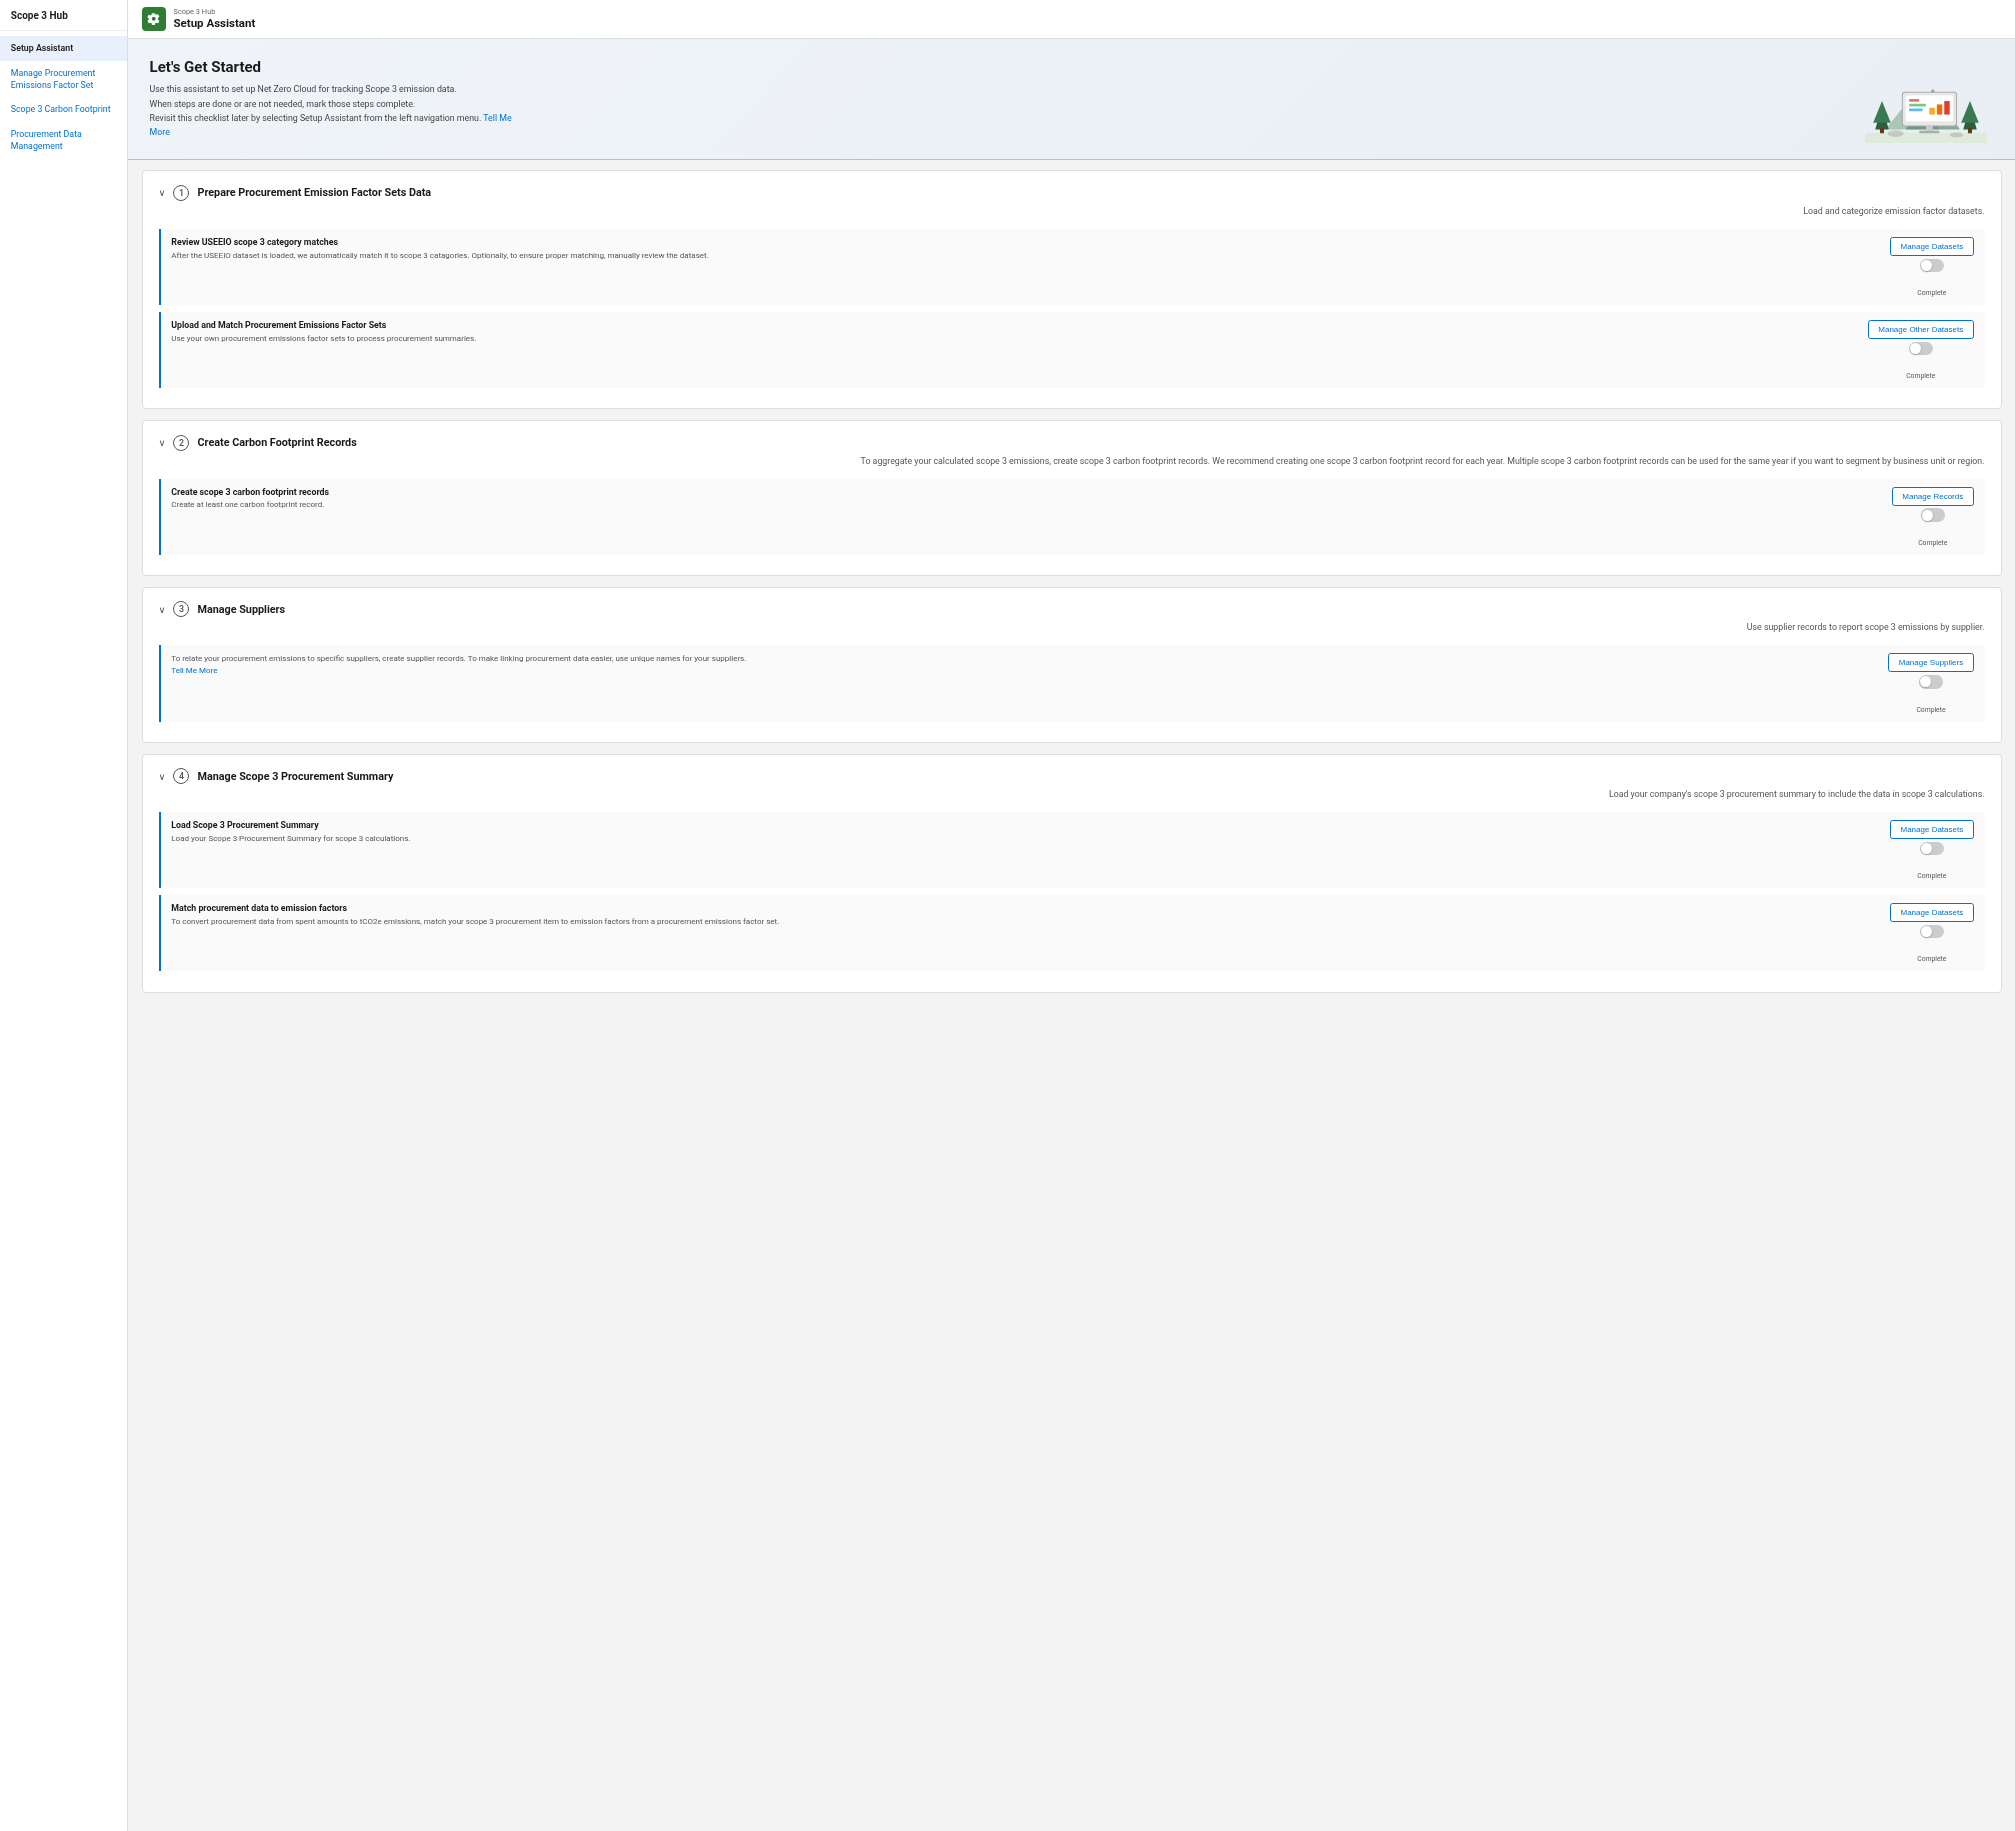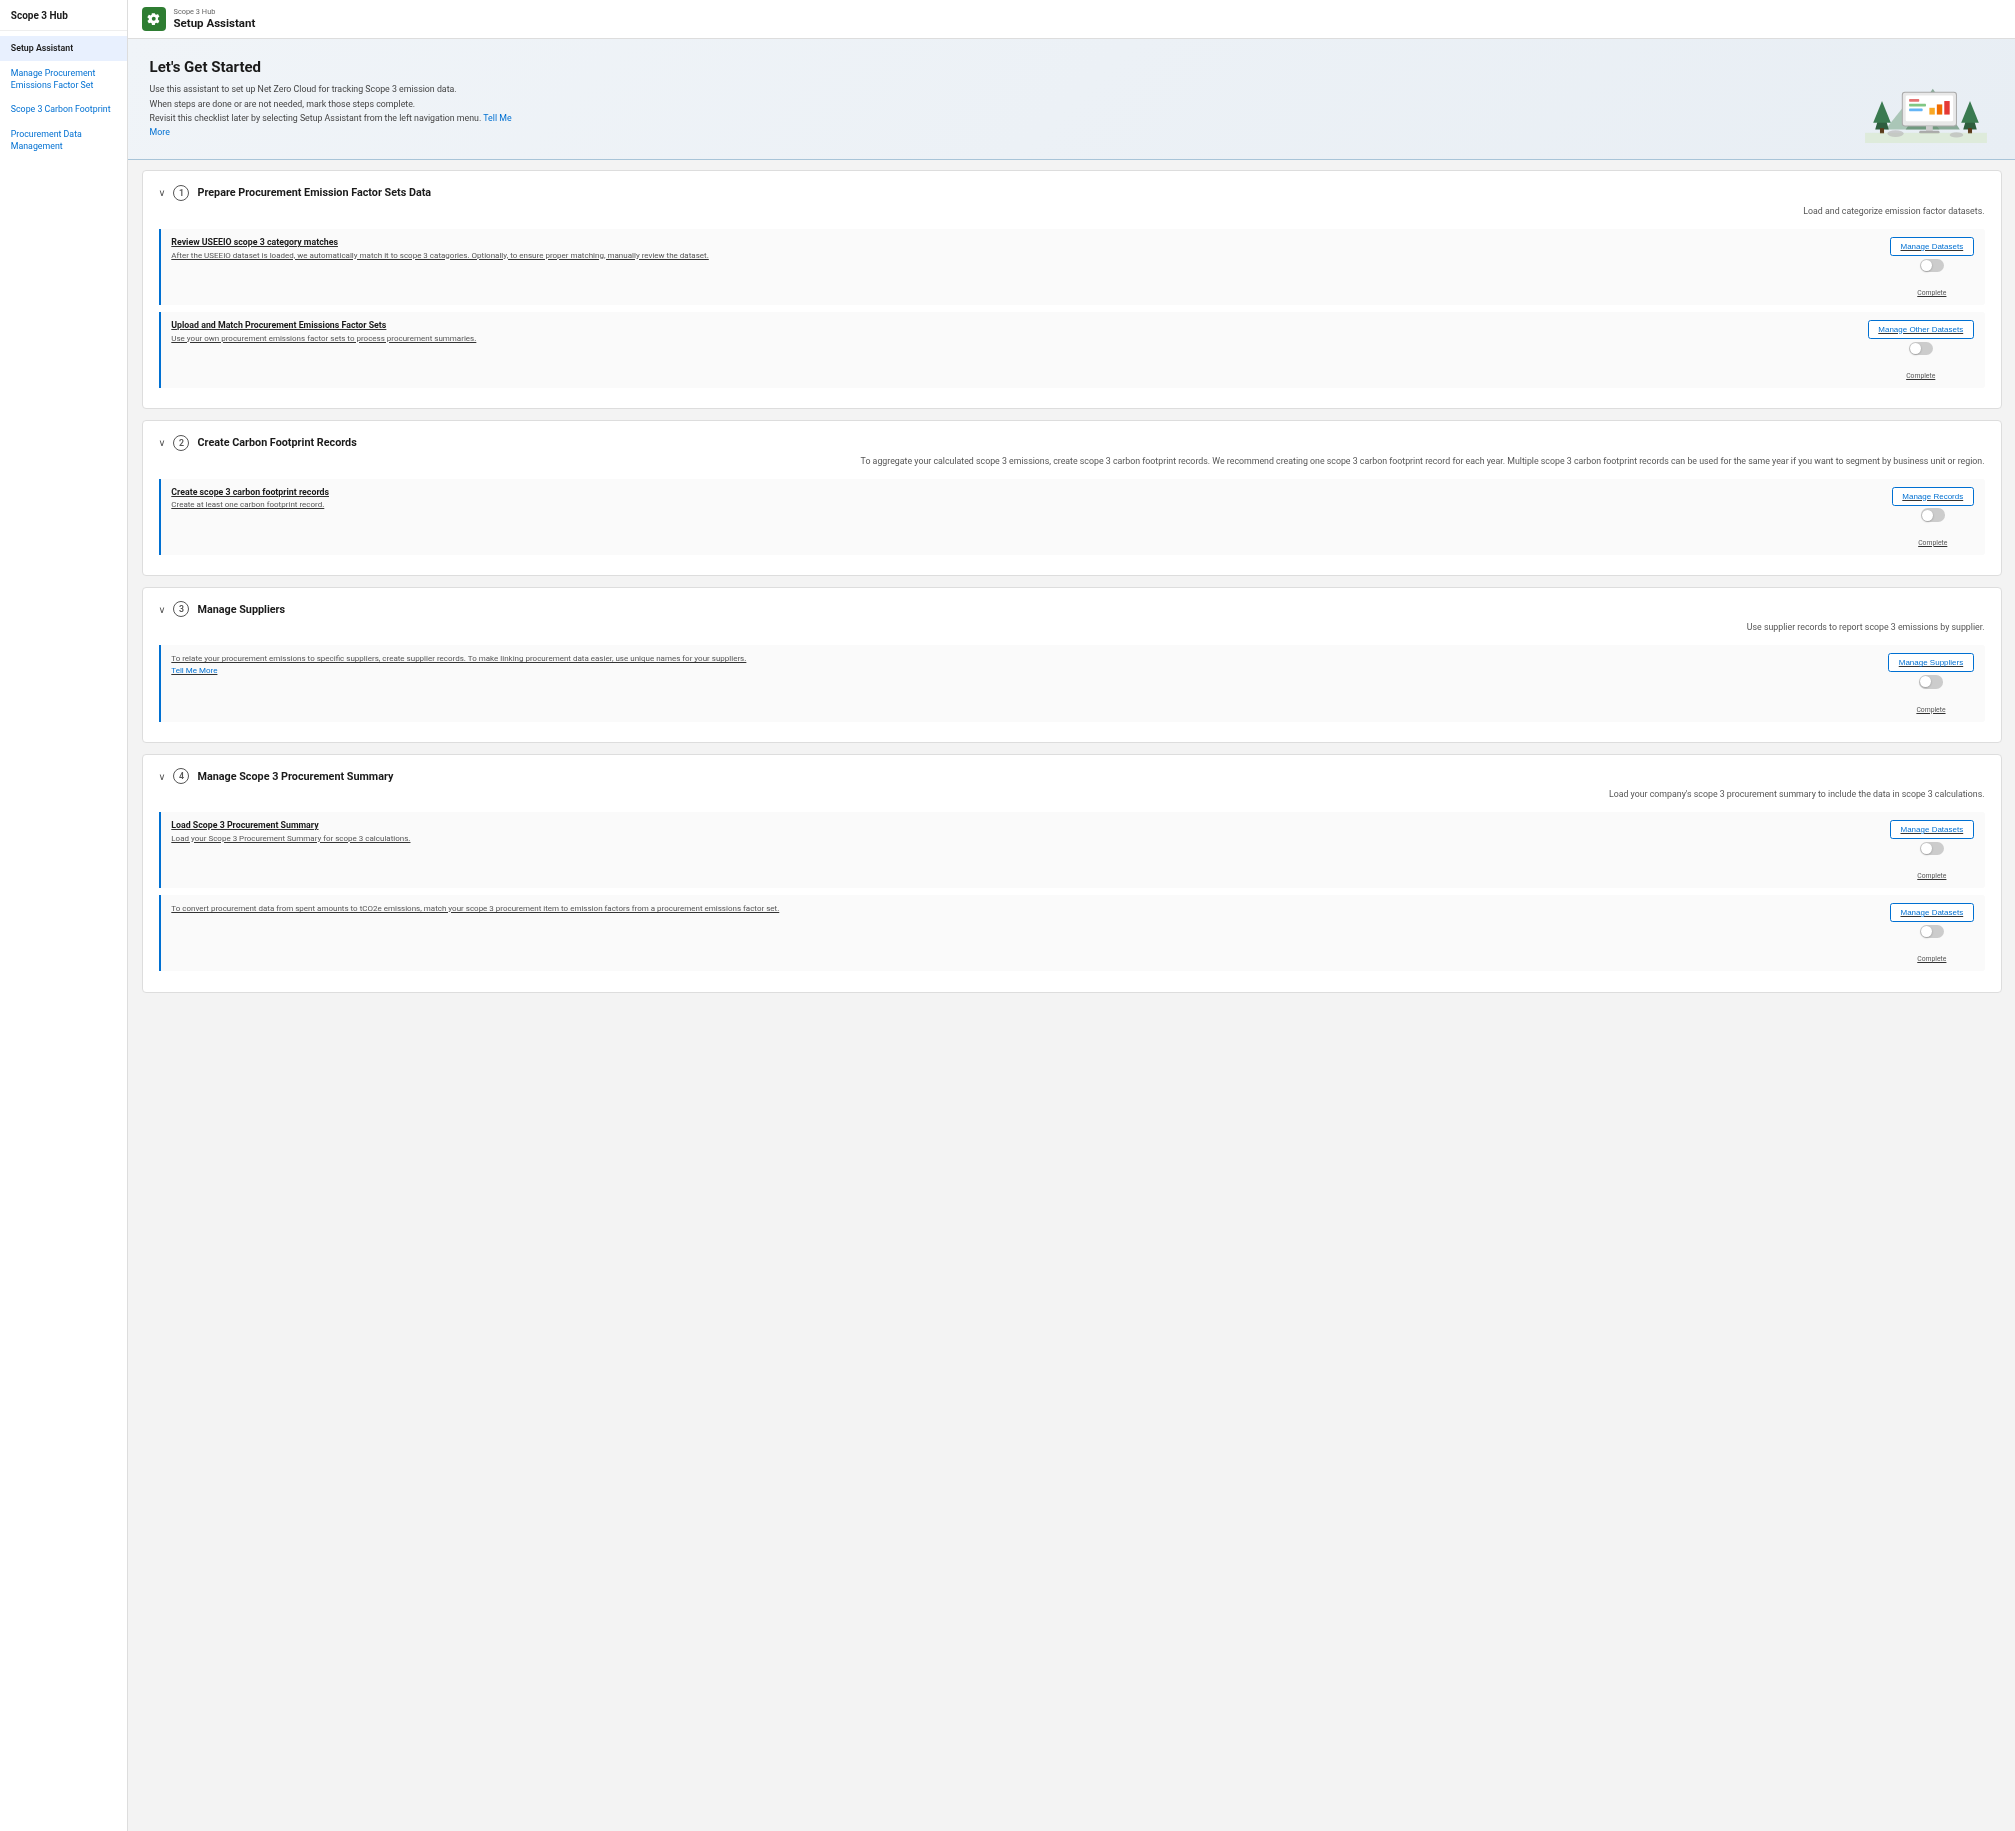--- a/index.html
+++ b/index.html
@@ -35,21 +35,21 @@
     .hero-image { width: 135px; flex-shrink: 0; display: flex; align-items: center; justify-content: center; }
 
     
     .steps-container { padding: 0 13.5px 13.5px 13.5px; }
     .step-section { background: #fff; border: 0.7px solid #ddd; border-radius: 4px; margin-top: 10.8px; padding: 13.5px 16px; }
     .step-header { display: flex; align-items: center; gap: 8px; margin-bottom: 4px; }
     .step-chevron { font-size: 9.5px; color: #555; cursor: pointer; }
     .step-number { width: 16px; height: 16px; border-radius: 50%; border: 1.4px solid #555; display: flex; align-items: center; justify-content: center; font-size: 8.8px; font-weight: 600; color: #555; flex-shrink: 0; }
     .step-title { font-size: 10.8px; font-weight: 700; color: #1a1a1a; }
     .step-subtitle { font-size: 8.8px; color: #555; margin-bottom: 10.8px; margin-left: 0; line-height: 1.5; text-align: right; }
-    .task-item { border-left: 2px solid #0070d2; padding: 8px 10.8px; margin: 6.8px 0; background: #fafafa; border-radius: 0 2.7px 2.7px 0; display: flex; justify-content: space-between; align-items: flex-start; gap: 10.8px; text-decoration: underline; }
+    .task-item { border-left: 2px solid #0070d2; padding: 8px 10.8px; margin: 6.8px 0; background: #fafafa; border-radius: 0 2.7px 2.7px 0; display: flex; justify-content: space-between; align-items: flex-start; gap: 10.8px; }
     .task-content { flex: 1; }
     .task-title { font-size: 8.8px; font-weight: 700; color: #1a1a1a; margin-bottom: 2.7px; }
     .task-desc { font-size: 8px; color: #555; line-height: 1.5; }
     .task-desc a { color: #0070d2; text-decoration: none; }
     .task-actions { display: flex; flex-direction: column; align-items: center; gap: 2.7px; flex-shrink: 0; }
     .btn-action { background: #fff; border: 0.7px solid #0070d2; color: #0070d2; padding: 4px 9.5px; border-radius: 2.7px; font-size: 8px; cursor: pointer; white-space: nowrap; }
     .toggle-wrapper { display: flex; flex-direction: column; align-items: center; gap: 17px; }
     .toggle { width: 24px; height: 13.5px; background: #ccc; border-radius: 6.8px; position: relative; cursor: pointer; }
     .toggle-knob { width: 10.8px; height: 10.8px; background: #fff; border-radius: 50%; position: absolute; top: 1.4px; left: 1.4px; box-shadow: 0 0.7px 2px rgba(0,0,0,0.3); }
     .toggle-label { font-size: 6.8px; color: #555; }
@@ -236,20 +236,21 @@
               <div class="toggle-wrapper">
                 <div class="toggle">
                   <div class="toggle-knob"></div>
                 </div>
                 <div class="toggle-label">Complete</div>
               </div>
             </div>
           </div>
           <div class="task-item">
             <div class="task-content">
+              <div class="task-title">Match procurement data to emission factors</div>
               <div class="task-desc">To convert procurement data from spent amounts to tCO2e emissions, match your scope 3 procurement item to emission factors from a procurement emissions factor set.</div>
             </div>
             <div class="task-actions">
               <button class="btn-action">Manage Datasets</button>
               <div class="toggle-wrapper">
                 <div class="toggle">
                   <div class="toggle-knob"></div>
                 </div>
                 <div class="toggle-label">Complete</div>
               </div>

